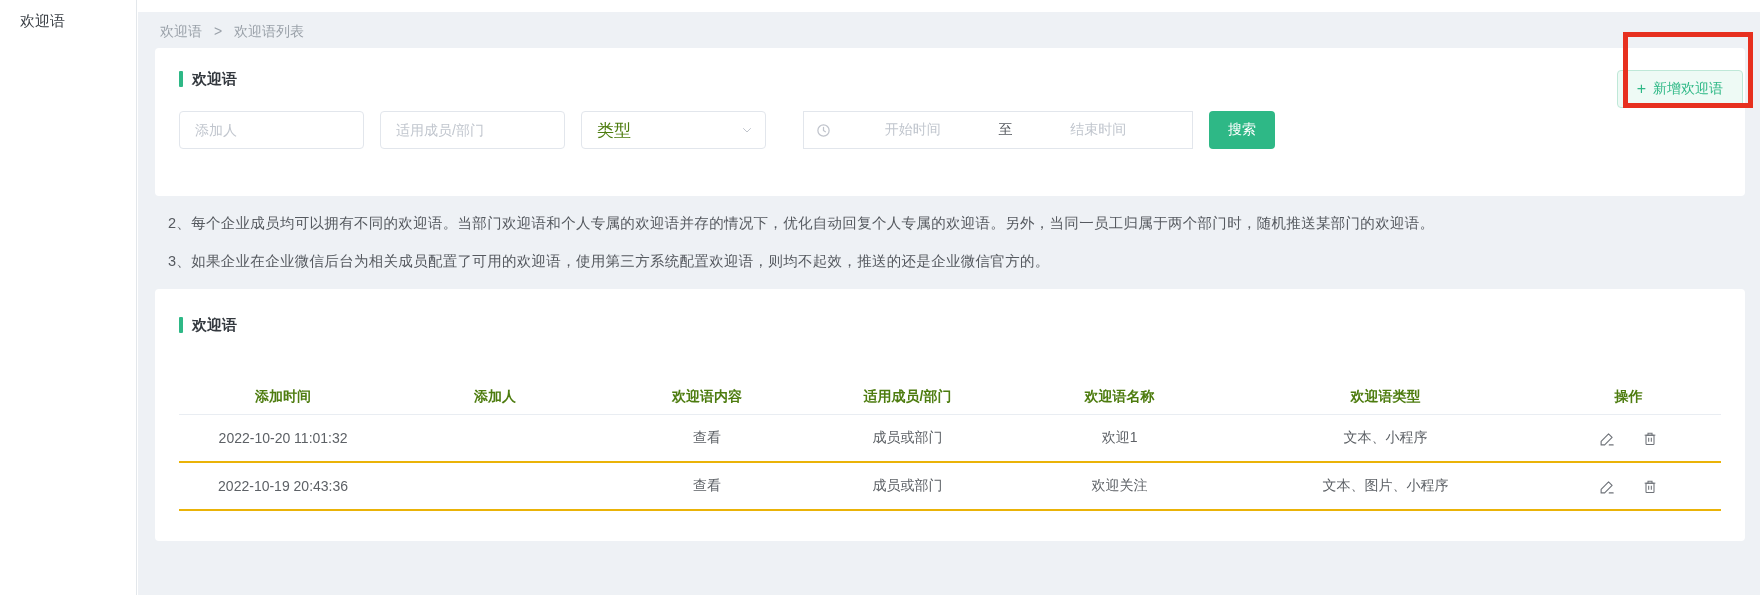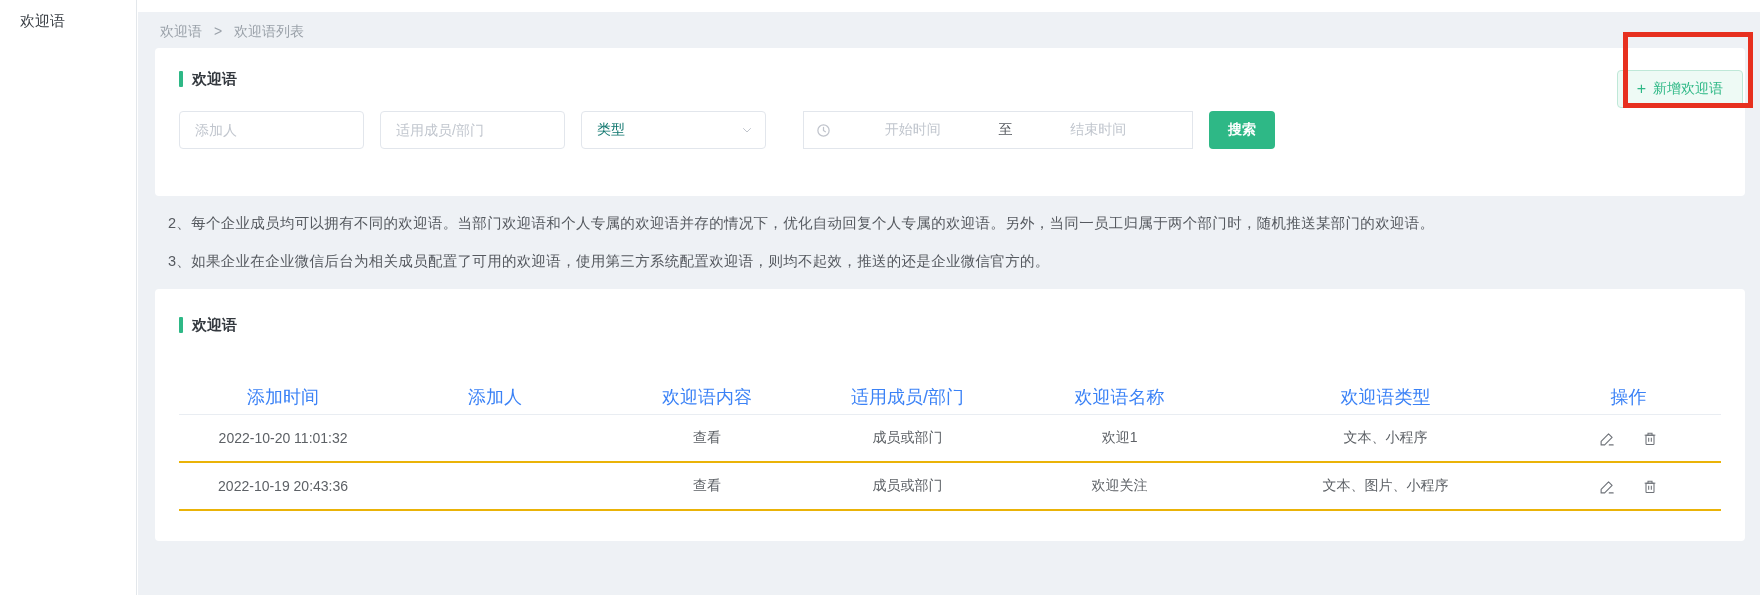--- a/index.html
+++ b/index.html
@@ -52,50 +52,50 @@
     padding: 0 15px; font-size: 14px; color: #5f6368; background: #fff;
     outline: none; font-family: inherit;
   }
   .f-input::placeholder { color: #c1c6ce; opacity: 1; }
   .f-input + .f-input, .f-select { margin-left: 16px; }
   .f-select {
     width: 185px; height: 38px; border: 1px solid #e2e6ec; border-radius: 4px;
     padding: 0 12px 0 15px; display: flex; align-items: center;
     justify-content: space-between; background: #fff; cursor: pointer;
   }
-  .f-select .sel-placeholder { font-size: 14px; color: #0f766e; }
+  .f-select .sel-placeholder { font-size: 17px; color: #4d7c0f; }
   .date-range {
     margin-left: 37px; width: 390px; height: 38px;
     border: 1px solid #e2e6ec; border-radius: 0; background: #fff;
     display: flex; align-items: center; padding: 0 12px; cursor: pointer;
   }
   .date-range .dr-text { flex: 1; text-align: center; font-size: 14px; color: #c1c6ce; }
   .date-range .dr-sep { font-size: 14px; color: #55595f; padding: 0 4px; }
   .search-btn {
     margin-left: 16px; width: 66px; height: 38px; border: none;
     background: #2eb886; color: #ffffff; font-size: 14px; border-radius: 4px;
-    cursor: pointer; font-family: inherit; font-weight: bold;
+    cursor: pointer; font-family: inherit; font-weight: normal;
   }
   .tips { margin: 16px 15px 0 17px; padding-left: 13px; }
   .tip-line {
     font-size: 14.5px; color: #55595f; line-height: 22px; margin-bottom: 16px;
     letter-spacing: 0.3px;
   }
   .table-card {
     margin: 17px 15px 0 17px; height: 252px; padding: 26px 24px 0 24px;
     position: relative;
   }
   .w-table { margin-top: 44px; width: 100%; }
   .t-row {
     display: grid;
     grid-template-columns: 13.5% 14% 13.5% 12.5% 15% 19.5% 12%;
     align-items: center;
   }
   .t-head { height: 36px; border-bottom: 1px solid #e9edf2; }
-  .t-head .t-cell { color: #3b82f6; font-size: 18px; font-weight: normal; }
+  .t-head .t-cell { color: #4d7c0f; font-size: 14px; font-weight: bold; }
   .t-body-row { height: 48px; border-bottom: 2px solid #eab308; }
   .t-cell { text-align: center; font-size: 14px; color: #5d6166; overflow: hidden; white-space: nowrap; }
   .cell-link { cursor: pointer; }
   .actions { display: flex; justify-content: center; align-items: center; gap: 26px; }
   .icon-btn {
     background: none; border: none; padding: 0; cursor: pointer;
     display: inline-flex; align-items: center; color: #6f7379;
   }
   .annotation-box {
     position: absolute; left: 1623px; top: 32px; width: 130px; height: 76px;

